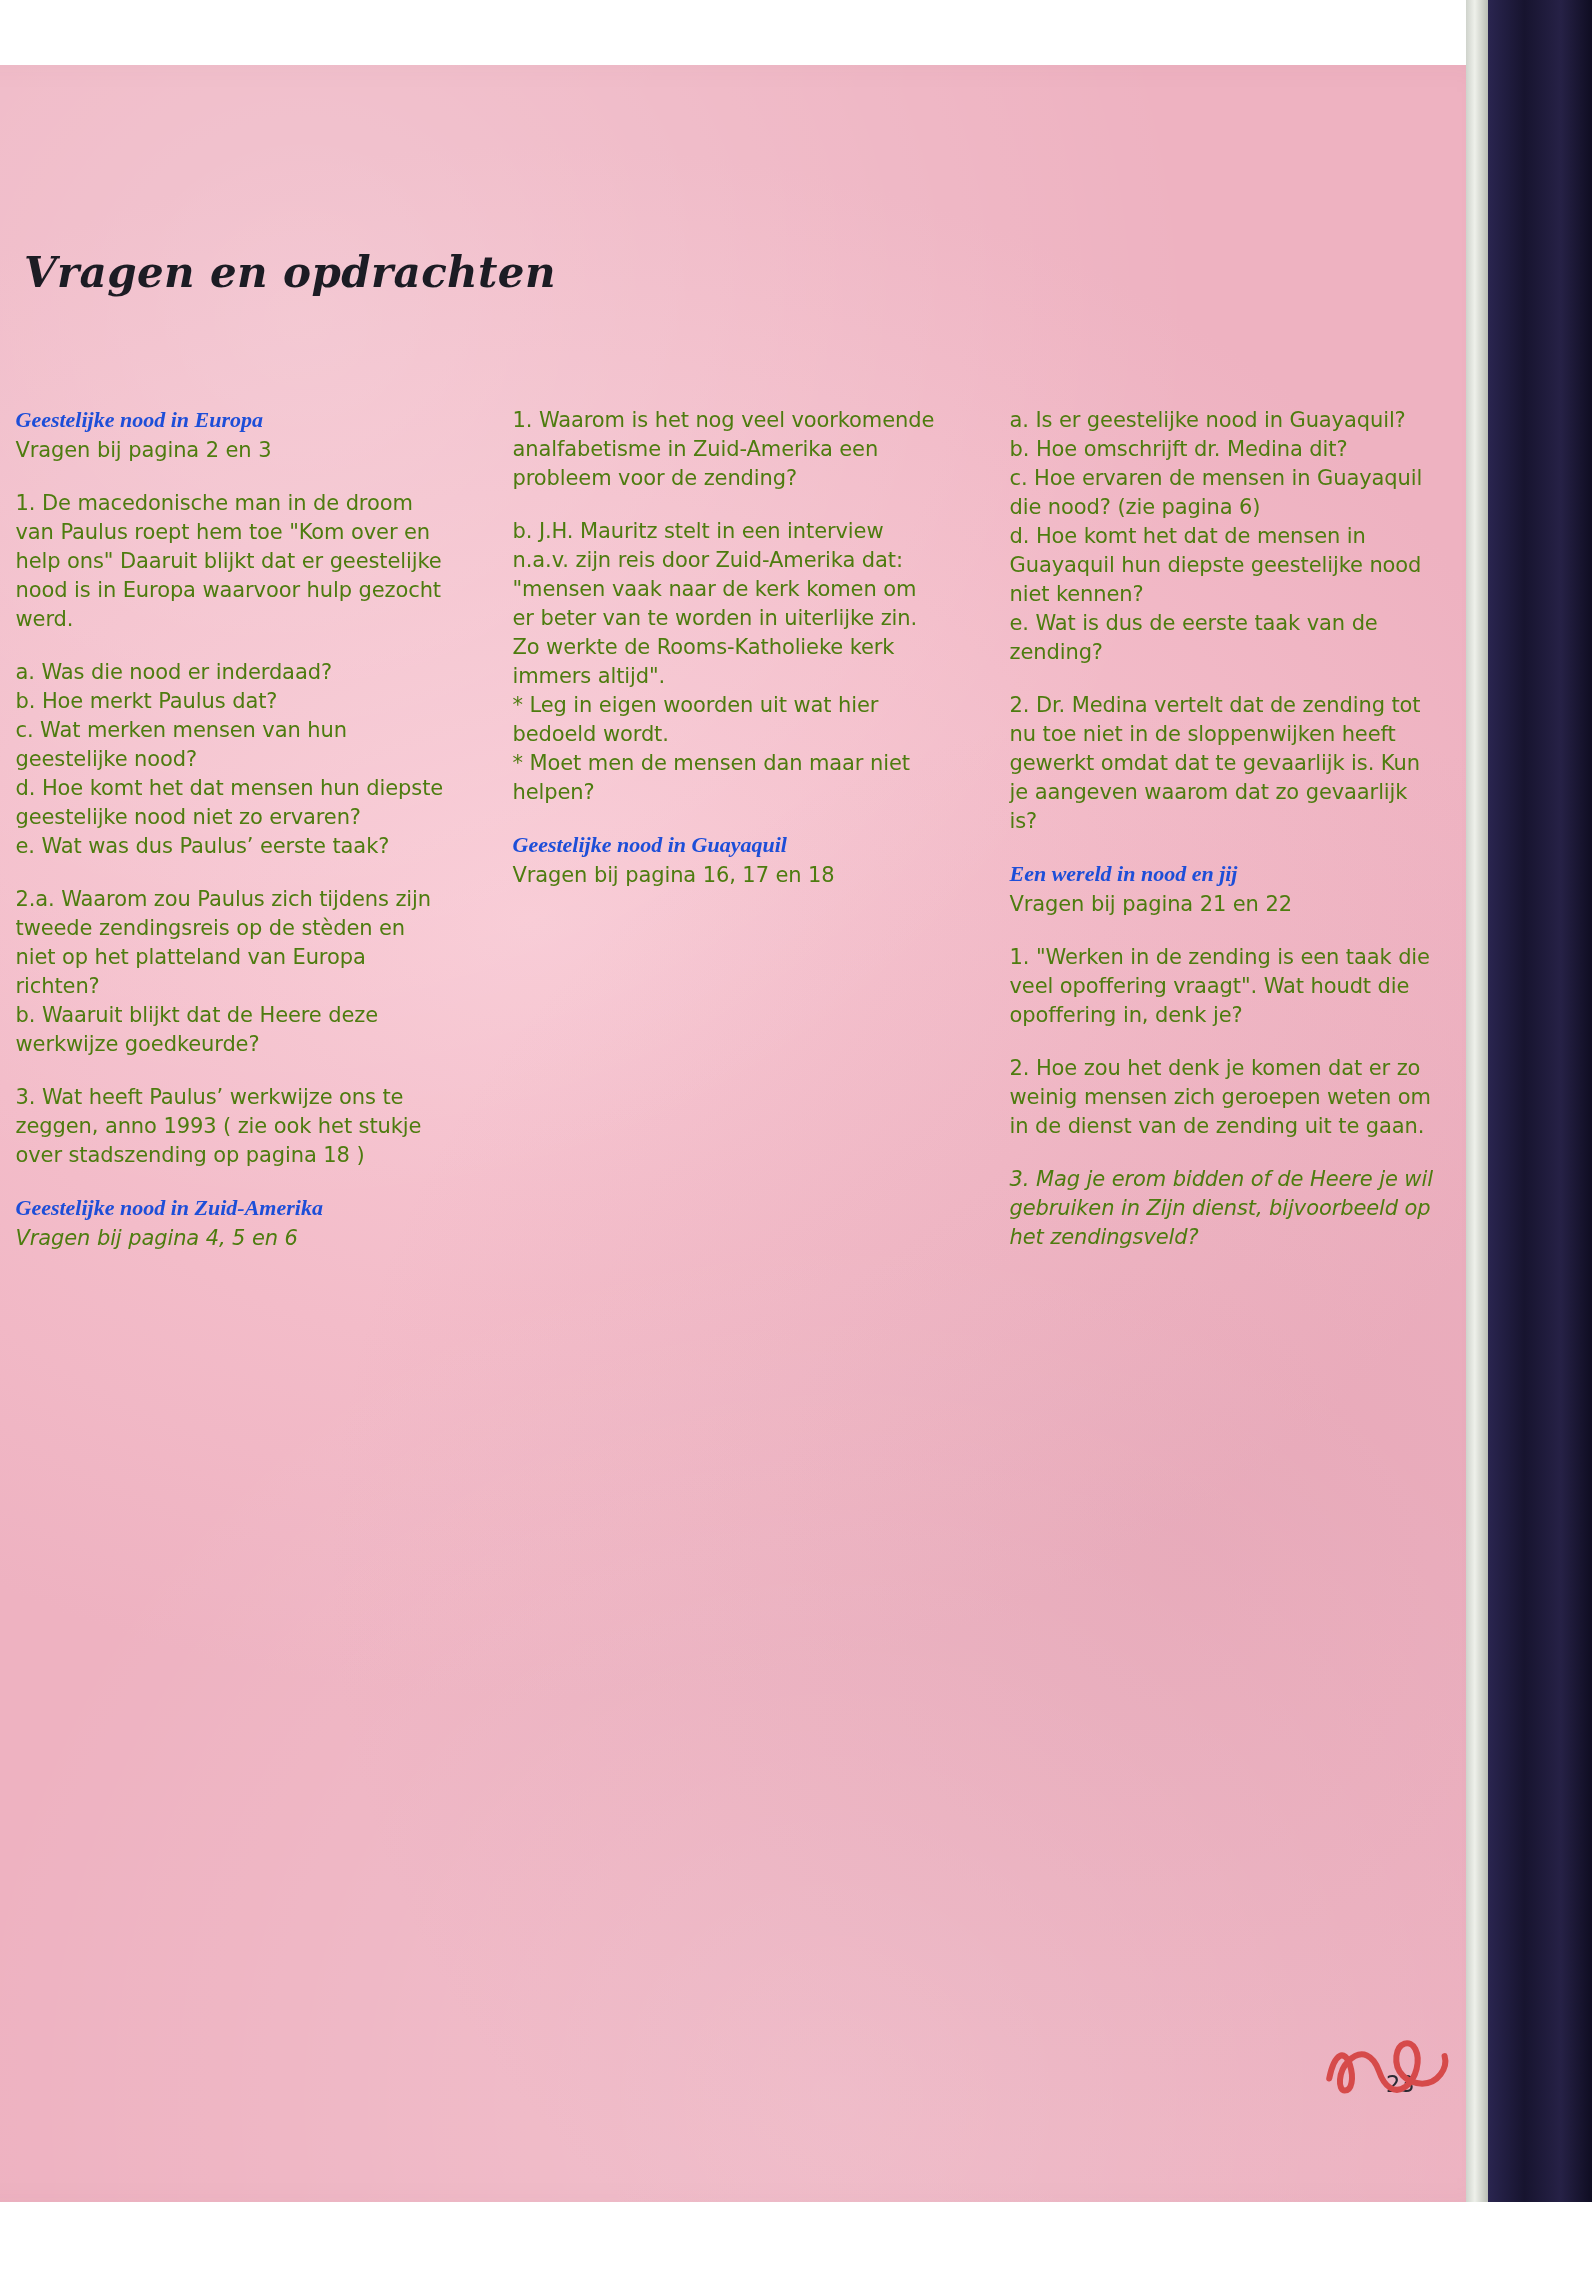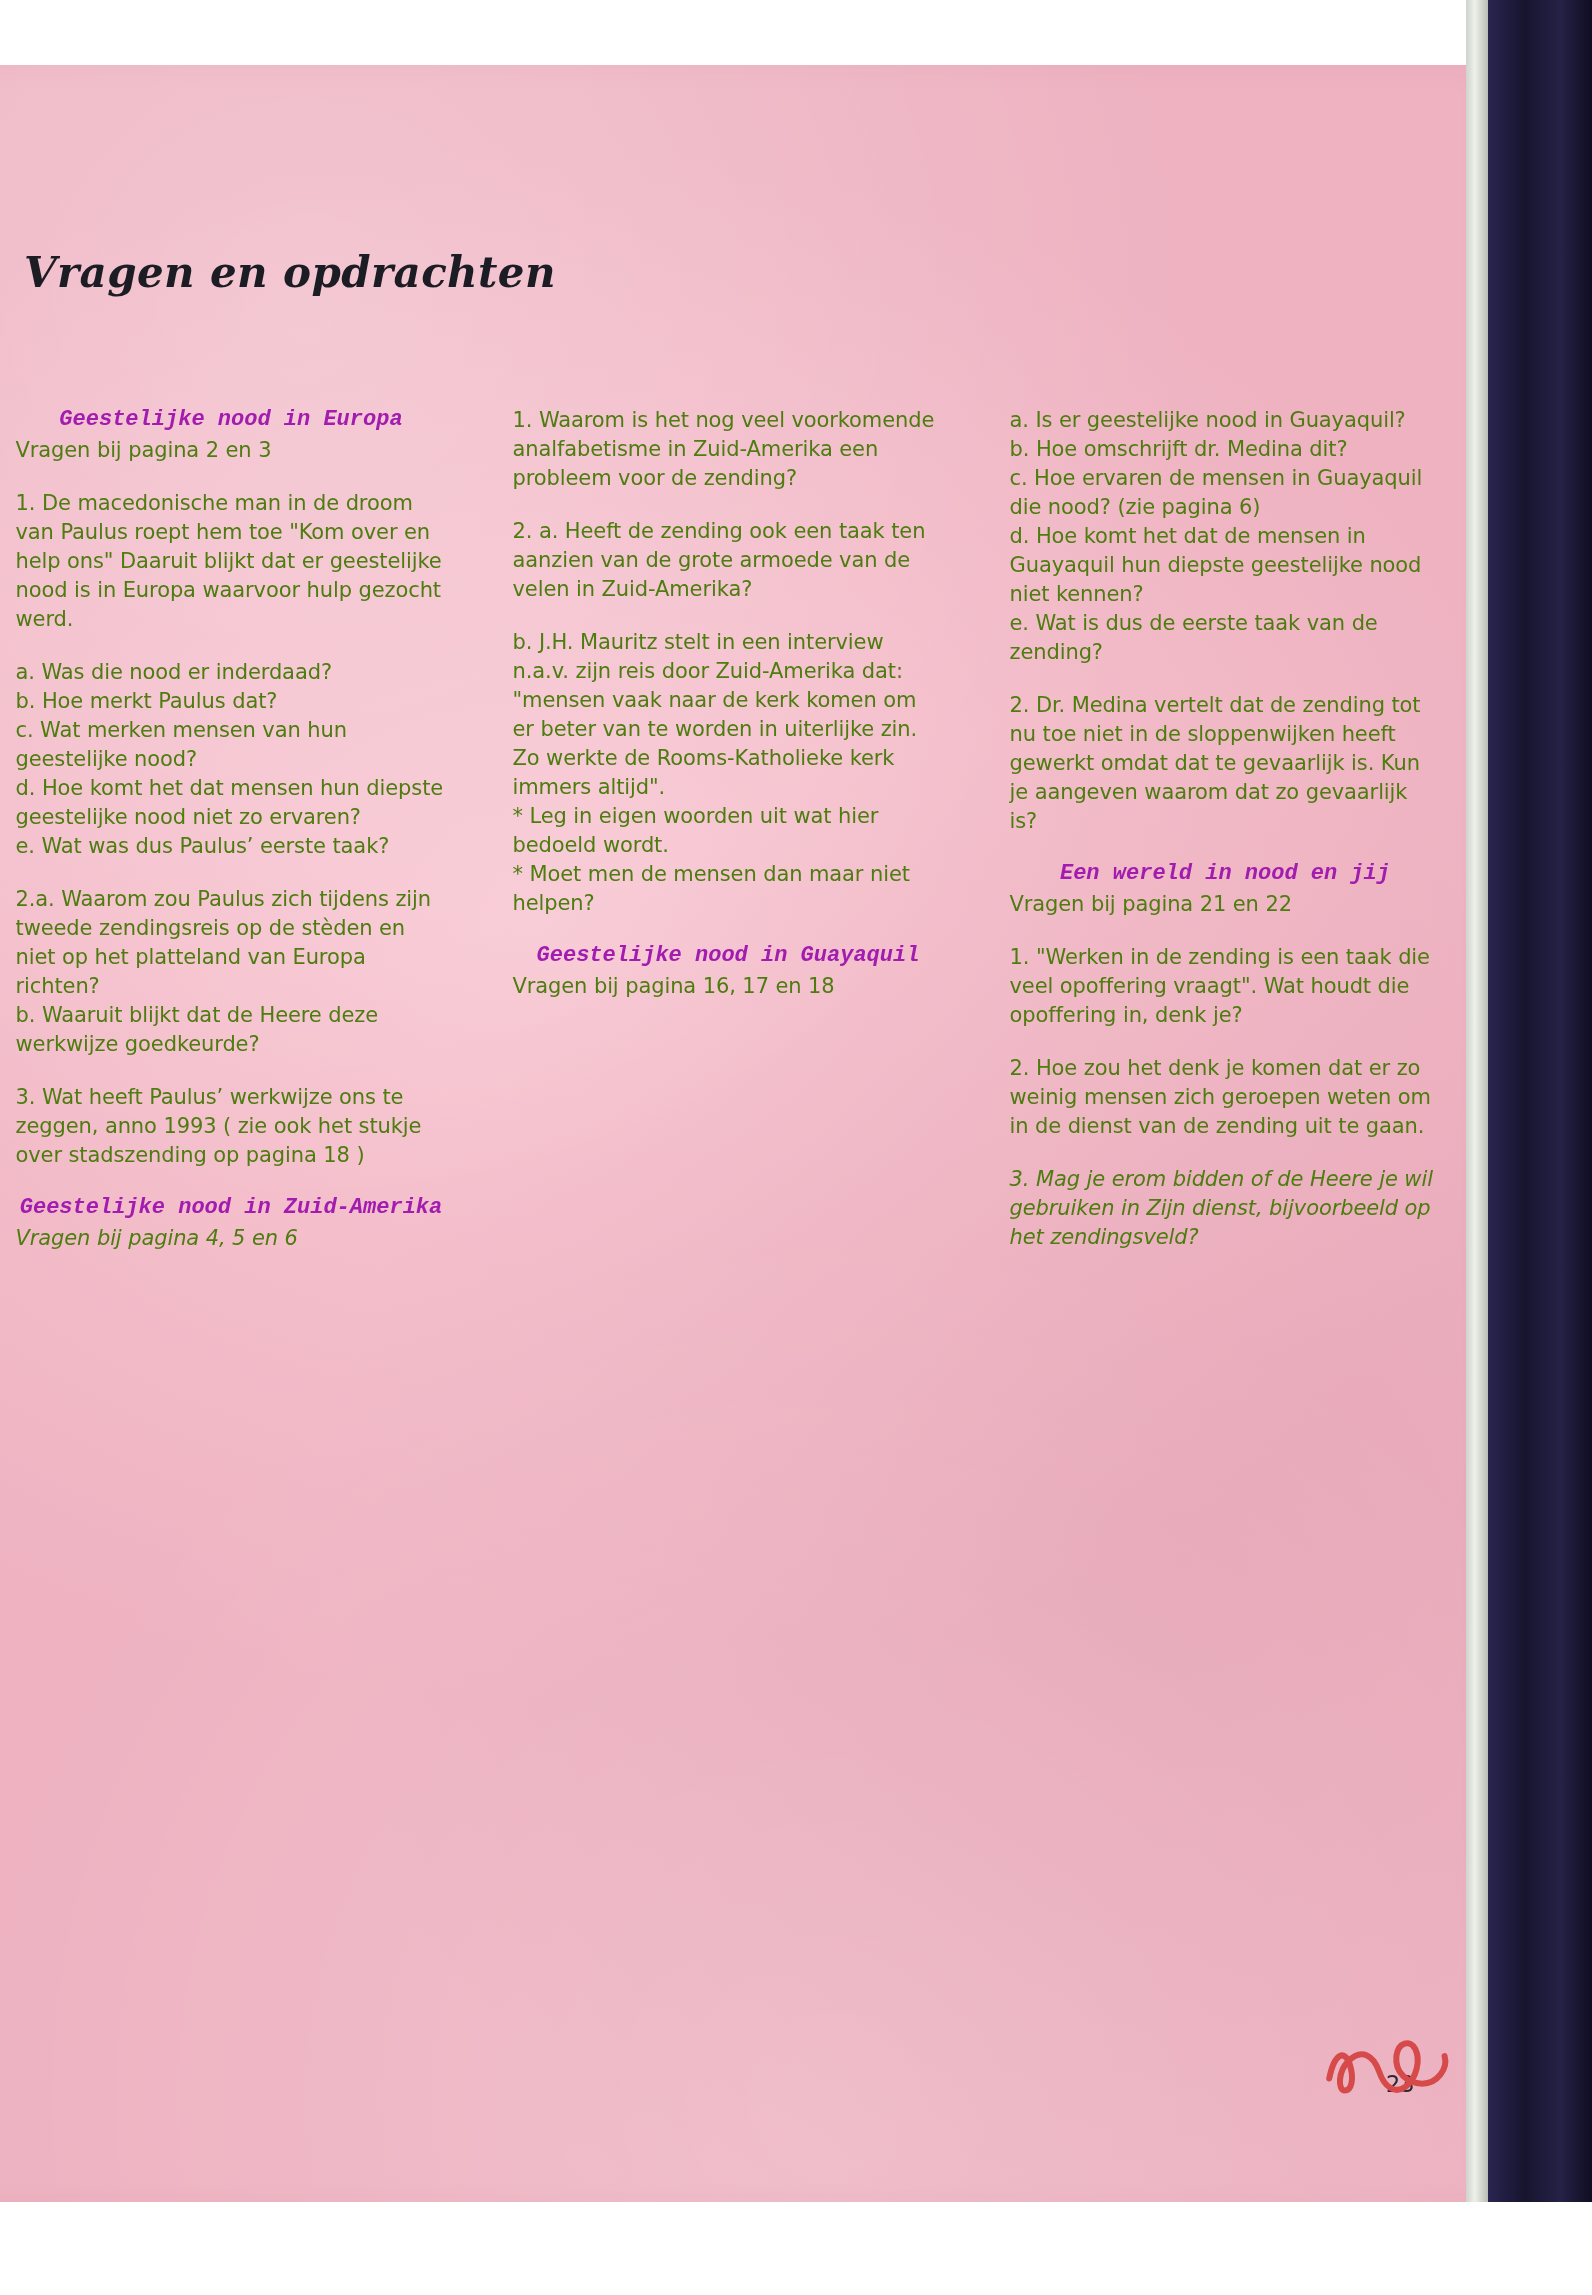--- a/index.html
+++ b/index.html
@@ -122,28 +122,27 @@
     display: flex;
     gap: 0;
   }
   .col {
     width: 431px;
     margin-right: 66px;
   }
   .col:last-child { margin-right: 0; }
 
   .h-sub {
-    font-family: Liberation Mono, monospace;
+    font-family: Liberation Serif, serif;
     font-style: italic;
     font-weight: 700;
     font-size: 22px;
     line-height: 28.5px;
-    color: #a21caf;
+    color: #1d4ed8;
     margin: 0 0 1.7px 0;
-    text-align: center;
   }
   p.body {
     font-family: "DejaVu Sans", sans-serif;
     font-size: 21px;
     line-height: 29px;
     color: #4d7c0f;
     margin: 0 0 24px 0;
     letter-spacing: -0.1px;
   }
   p.tight { margin-bottom: 12px; font-style: italic; }
@@ -201,21 +200,20 @@
 e. Wat was dus Paulus’ eerste taak?</p>
       <p class="body" style="white-space: pre-line;">2.a. Waarom zou Paulus zich tijdens zijn tweede zendingsreis op de stèden en niet op het platteland van Europa richten?
 b. Waaruit blijkt dat de Heere deze werkwijze goedkeurde?</p>
       <p class="body">3. Wat heeft Paulus’ werkwijze ons te zeggen, anno 1993 ( zie ook het stukje over stadszending op pagina 18 )</p>
       <div class="h-sub">Geestelijke nood in Zuid-Amerika</div>
       <p class="body tight">Vragen bij pagina 4, 5 en 6</p>
     </div>
 
     <div class="col">
       <p class="body">1. Waarom is het nog veel voorkomende analfabetisme in Zuid-Amerika een probleem voor de zending?</p>
-      <p class="body">2. a. Heeft de zending ook een taak ten aanzien van de grote armoede van de velen in Zuid-Amerika?</p>
       <p class="body" style="white-space: pre-line;">b. J.H. Mauritz stelt in een interview n.a.v. zijn reis door Zuid-Amerika dat: "mensen vaak naar de kerk komen om er beter van te worden in uiterlijke zin. Zo werkte de Rooms-Katholieke kerk immers altijd".
 * Leg in eigen woorden uit wat hier bedoeld wordt.
 * Moet men de mensen dan maar niet helpen?</p>
       <div class="h-sub">Geestelijke nood in Guayaquil</div>
       <p class="body">Vragen bij pagina 16, 17 en 18</p>
     </div>
 
     <div class="col">
       <p class="body" style="white-space: pre-line;">a. Is er geestelijke nood in Guayaquil?
 b. Hoe omschrijft dr. Medina dit?

